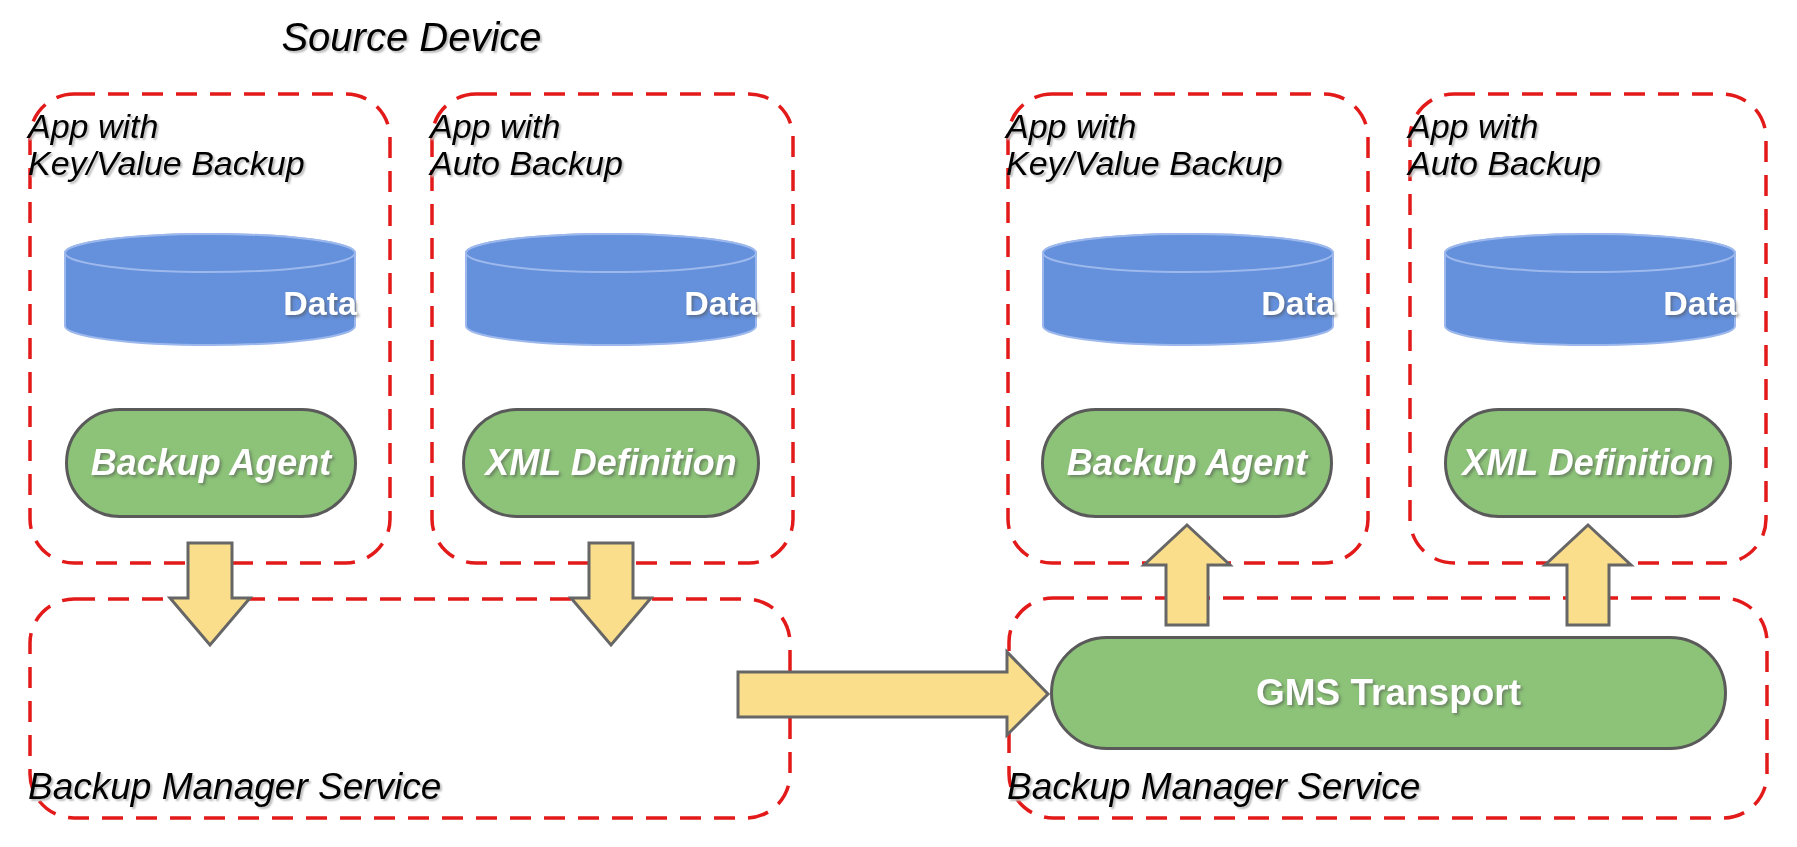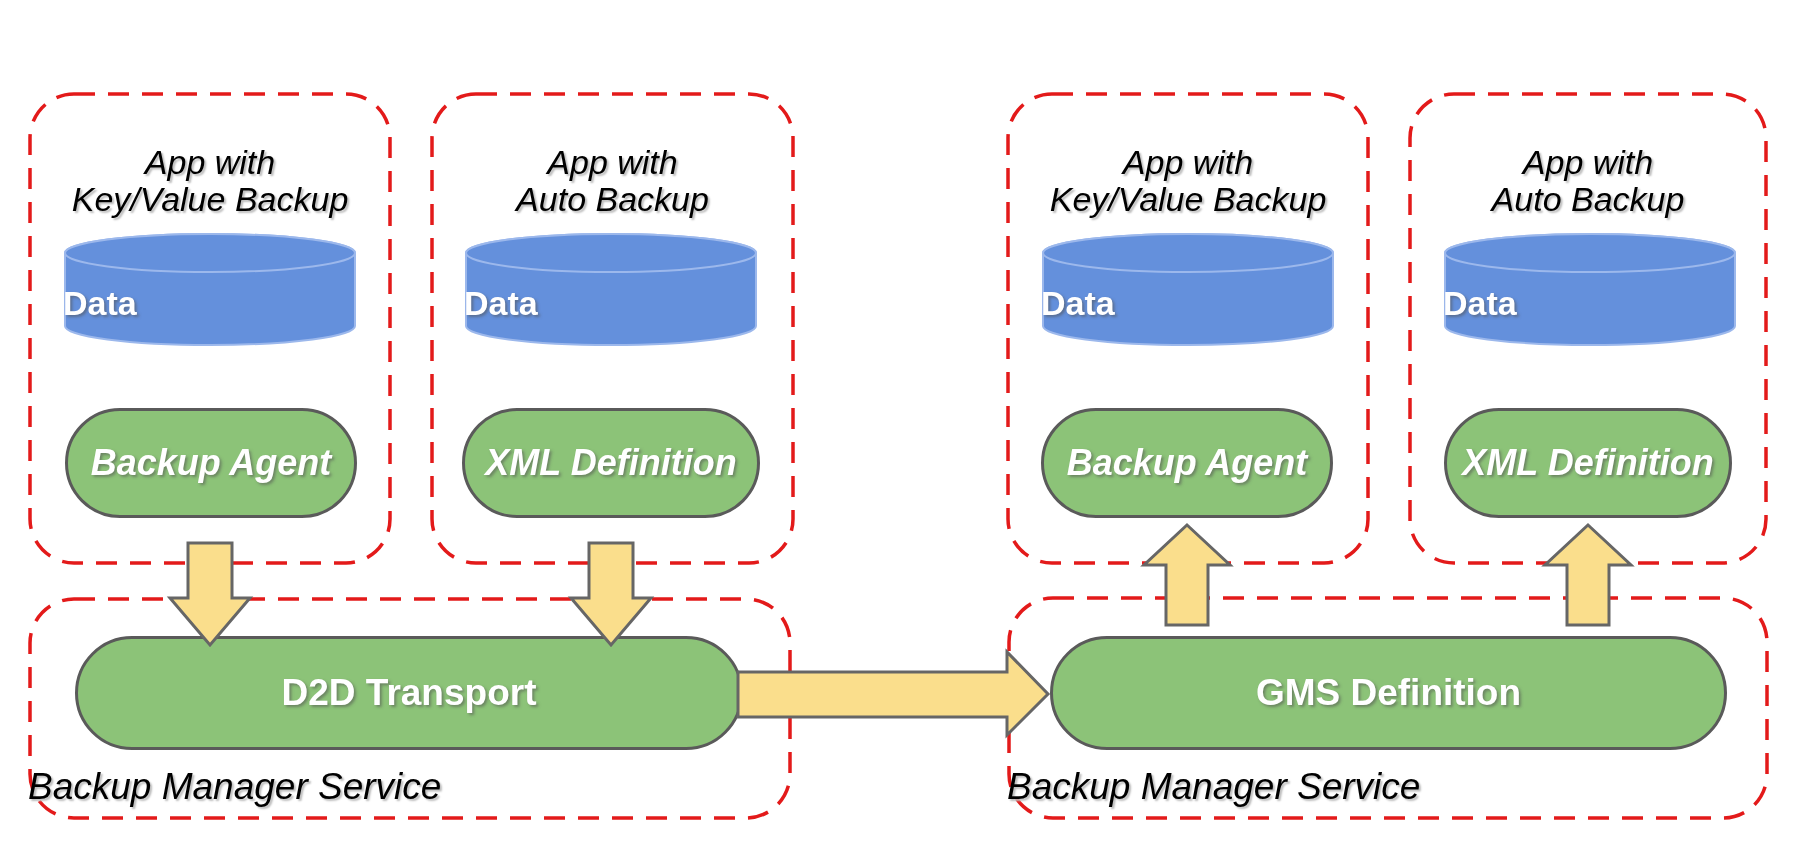--- a/index.html
+++ b/index.html
@@ -20,27 +20,27 @@
   }
   .layer{position:absolute;left:0;top:0;}
   .device-title{
     position:absolute;top:14px;font-size:40px;font-style:italic;line-height:46px;
     text-align:center;color:var(--text-black);text-shadow:2px 2px 2px #bdbdbd;
   }
   .device-title.source{left:28px;width:767px;}
   .device-title.target{left:1006px;width:763px;}
   .app-label{
     position:absolute;top:108px;font-size:34px;font-style:italic;line-height:37px;
-    text-align:center;color:var(--text-black);text-shadow:2px 2px 2px #bdbdbd;margin-top:36px;
+    color:var(--text-black);text-shadow:2px 2px 2px #bdbdbd;
   }
   .app-label span{display:block;}
   .cylinder{position:absolute;top:232px;width:294px;height:115px;}
   .cylinder svg{position:absolute;left:0;top:0;}
   .cyl-label{
-    position:absolute;left:0;right:0;top:52px;text-align:left;
+    position:absolute;left:0;right:0;top:52px;text-align:right;
     font-size:34px;font-weight:bold;line-height:38px;color:var(--label-white);
     text-shadow:2px 2px 3px rgba(80,80,80,0.55);
   }
   .pill{
     position:absolute;box-sizing:border-box;border-radius:999px;
     background:var(--shape-green);border:3px solid var(--shape-green-border);
     display:flex;align-items:center;justify-content:center;
     color:var(--label-white);font-weight:bold;
     text-shadow:2px 2px 3px rgba(80,80,80,0.55);
   }
@@ -60,20 +60,21 @@
     <g style="fill:none;stroke:var(--box-border-red);stroke-width:3.5;" stroke-dasharray="21 13">
       <rect x="30" y="94" width="360" height="469" rx="44"></rect>
       <rect x="432" y="94" width="361" height="469" rx="44"></rect>
       <rect x="1008" y="94" width="360" height="469" rx="44"></rect>
       <rect x="1410" y="94" width="356" height="469" rx="44"></rect>
       <rect x="30" y="599" width="760" height="219" rx="44"></rect>
       <rect x="1009" y="598" width="758" height="220" rx="44"></rect>
     </g>
   </svg>
 
+  <div class="device-title source">Source Device</div>
 
   <div class="app-label" style="left:28px;width:364px;">
     <span>App with</span>
     <span>Key/Value Backup</span>
   </div>
   <div class="app-label" style="left:430px;width:365px;">
     <span>App with</span>
     <span>Auto Backup</span>
   </div>
   <div class="app-label" style="left:1006px;width:364px;">
@@ -112,22 +113,21 @@
       <ellipse cx="147" cy="21" rx="145" ry="19" style="fill:var(--cylinder-blue);stroke:var(--cylinder-blue-outline);stroke-width:2;"></ellipse>
     </svg>
     <div class="cyl-label">Data</div>
   </div>
 
   <div class="pill small" style="left:65px;width:292px;">Backup Agent</div>
   <div class="pill small" style="left:462px;width:298px;">XML Definition</div>
   <div class="pill small" style="left:1041px;width:292px;">Backup Agent</div>
   <div class="pill small" style="left:1444px;width:288px;">XML Definition</div>
 
-  <div class="pill transport" style="left:75px;width:668px;">D2D Transport</div>
-  <div class="pill transport" style="left:1050px;width:677px;">GMS Definition</div>
+  <div class="pill transport" style="left:1050px;width:677px;">GMS Transport</div>
 
   <div class="service-label" style="left:28px;width:764px;">Backup Manager Service</div>
   <div class="service-label" style="left:1007px;width:762px;">Backup Manager Service</div>
 
   <svg class="layer" width="1797" height="847" viewBox="0 0 1797 847">
     <g style="fill:var(--arrow-yellow);stroke:var(--arrow-border);stroke-width:3;stroke-linejoin:miter;">
       <polygon points="188,543 232,543 232,598 250,598 210,645 170,598 188,598"></polygon>
       <polygon points="589,543 633,543 633,598 651,598 611,645 571,598 589,598"></polygon>
       <polygon points="738,672 1007,672 1007,652 1048,694 1007,735 1007,717 738,717"></polygon>
       <polygon points="1187,525 1230,565 1208,565 1208,625 1166,625 1166,565 1144,565"></polygon>

